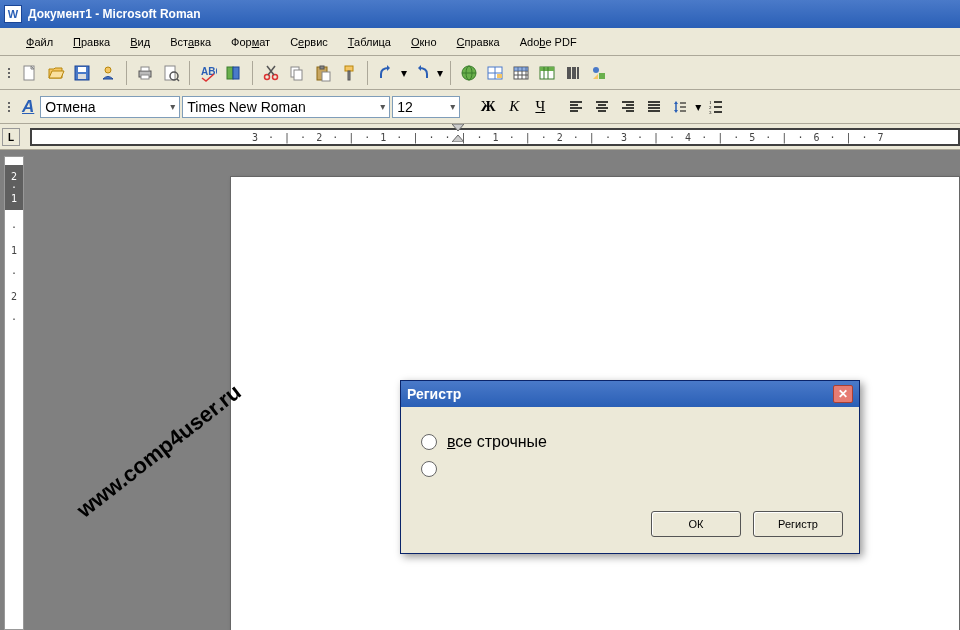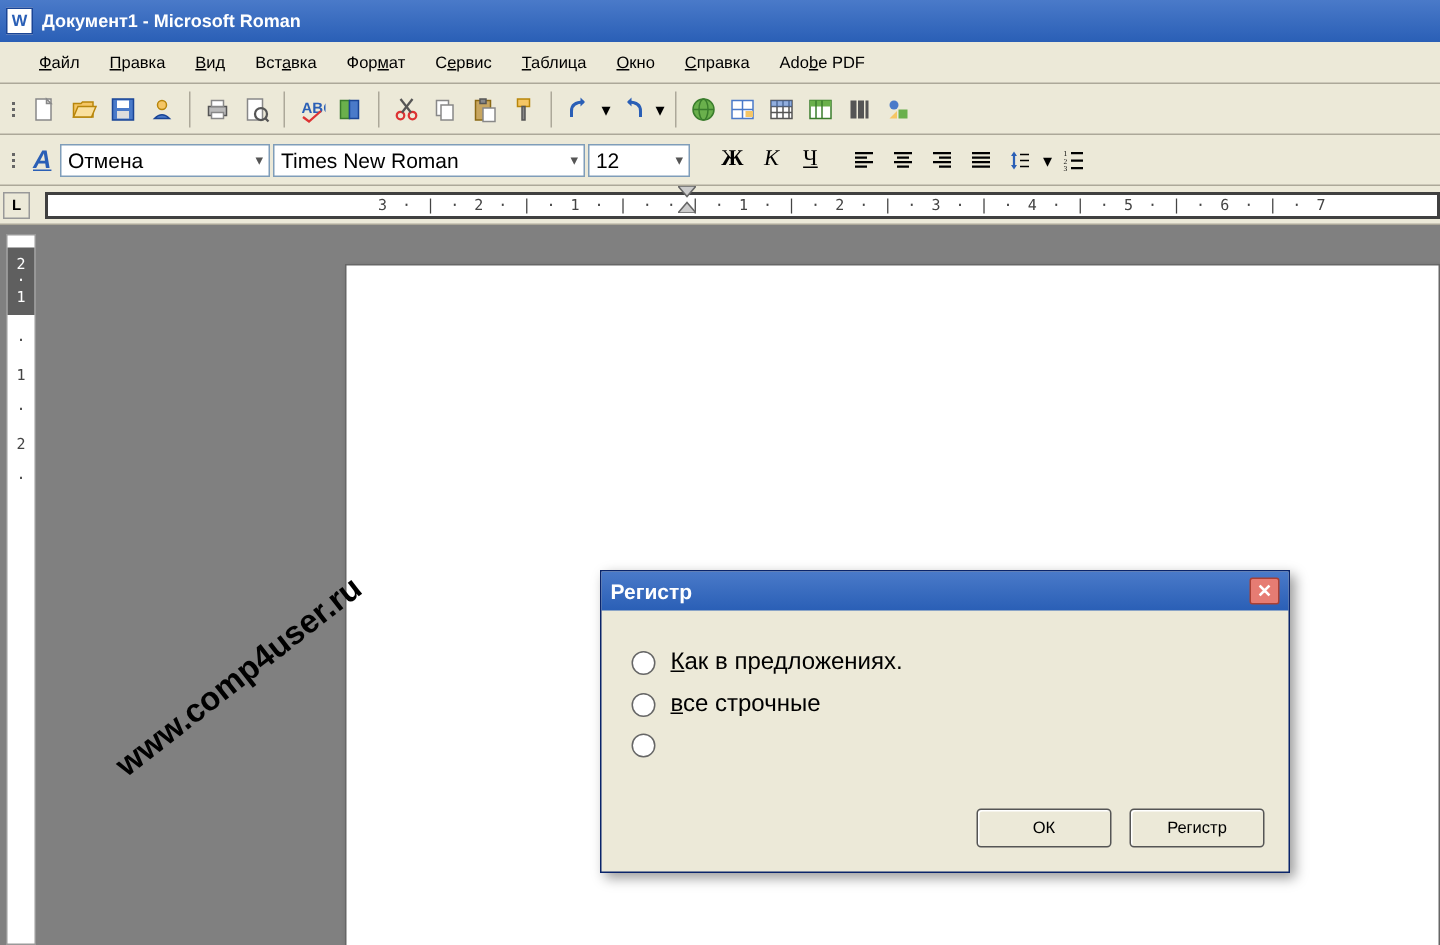--- a/index.html
+++ b/index.html
@@ -323,24 +323,20 @@
   </div>
   <div class="page"></div>
   <div class="watermark">www.comp4user.ru</div>
 
   <div class="dialog">
     <div class="dialog-title">
       <span>Регистр</span>
       <div class="close">✕</div>
     </div>
     <div class="dialog-body" id="radio-container">
-    <div class="radio-row">
-          <div class="radio"></div>
-          <span class="lbl"><u>К</u>ак в предложениях.</span>
-        </div>
         <div class="radio-row">
           <div class="radio"></div>
           <span class="lbl"><u>в</u>се строчные</span>
         </div>
         <div class="radio-row">
           <div class="radio"></div>
         </div>
       </div>
     <div class="dialog-buttons">
       <div class="dlgbtn">ОК</div>

